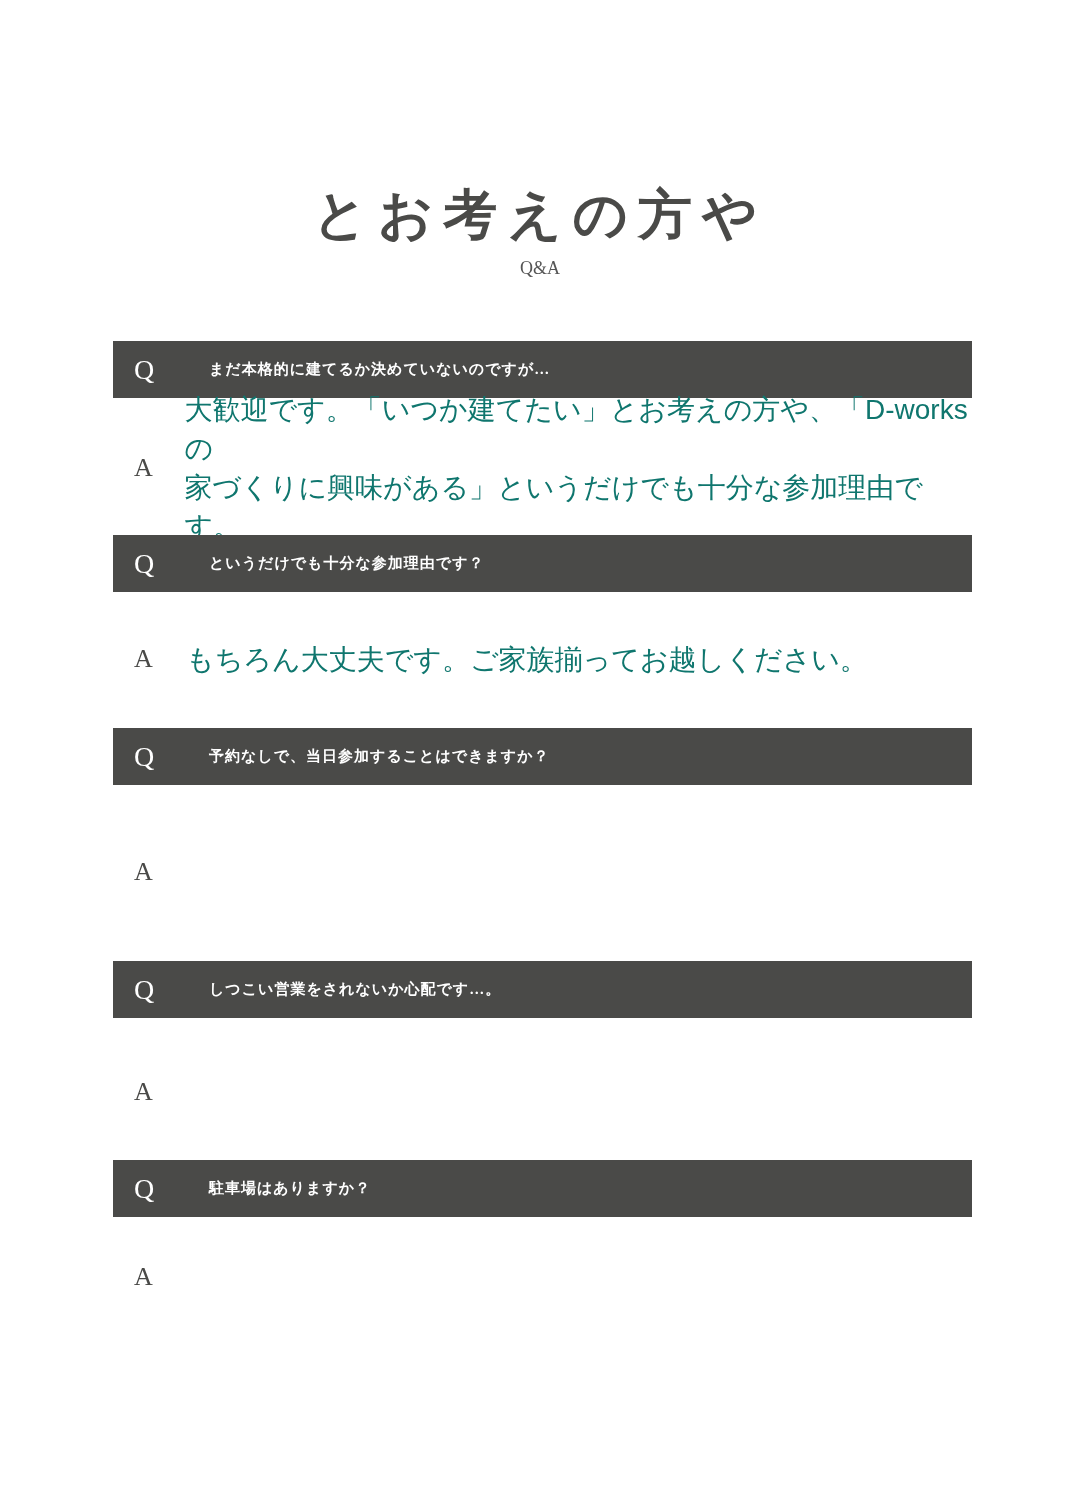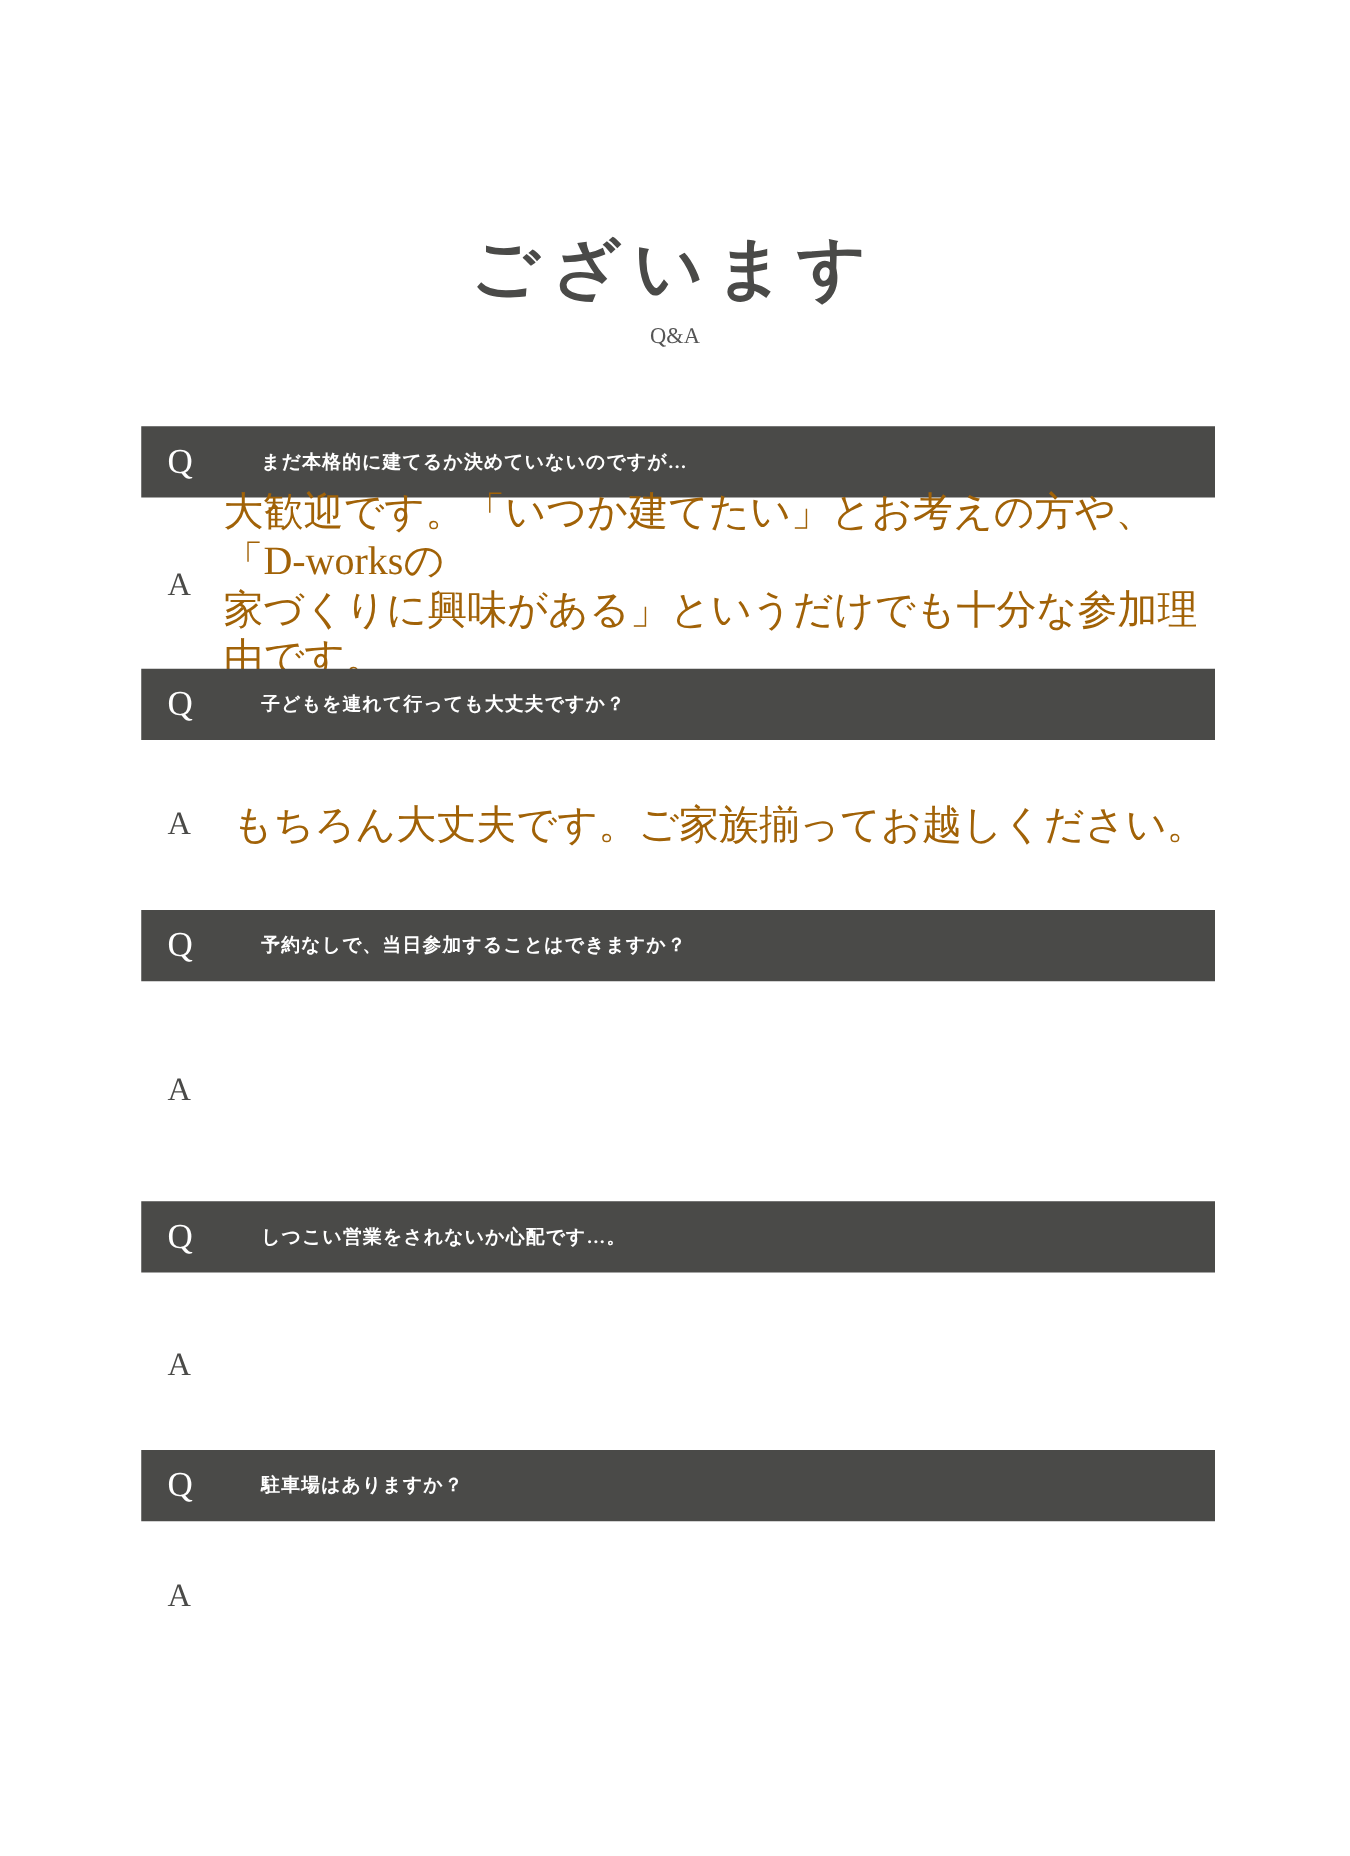--- a/index.html
+++ b/index.html
@@ -10,42 +10,42 @@
     .subtitle { position: absolute; top: 254px; left: 0; width: 1080px; text-align: center;
       font-family: "Liberation Serif", serif; font-size: 18px; color: #555; line-height: 28px; }
     .qbar { position: absolute; left: 113px; width: 859px; height: 57px; background: #4a4a48;
       color: #ffffff; display: flex; align-items: center; }
     .qmark { font-family: "Liberation Serif", serif; font-size: 28px; width: 77px; padding-left: 21px;
       box-sizing: border-box; }
     .qtext { font-family: Liberation Serif, serif; font-size: 15px; font-weight: bold; letter-spacing: 1px; margin-left: 19px; }
     .arow { position: absolute; left: 113px; width: 859px; display: flex; align-items: center; }
     .amark { font-family: "Liberation Serif", serif; font-size: 26px; width: 73px; padding-left: 21px;
       box-sizing: border-box; color: #4a4a48; }
-    .atext { font-family: Liberation Serif, serif; font-size: 32px; line-height: 39px;
-      color: #a16207; white-space: pre-line; }
+    .atext { font-family: Liberation Sans, sans-serif; font-size: 28px; line-height: 39px;
+      color: #0f766e; white-space: pre-line; }
   </style>
 </head>
 <body>
 
-<div class="title">ございます</div>
+<div class="title">とお考えの方や</div>
 <div class="subtitle">Q&amp;A</div>
 
 <div class="qbar" style="top:341px;">
   <span class="qmark">Q</span>
   <span class="qtext">まだ本格的に建てるか決めていないのですが…</span>
 </div>
 <div class="arow" style="top:425px; height:86px;">
   <span class="amark">A</span>
   <span class="atext">大歓迎です。「いつか建てたい」とお考えの方や、「D-worksの
 家づくりに興味がある」というだけでも十分な参加理由です。</span>
 </div>
 
 <div class="qbar" style="top:535px;">
   <span class="qmark">Q</span>
-  <span class="qtext">子どもを連れて行っても大丈夫ですか？</span>
+  <span class="qtext">というだけでも十分な参加理由です？</span>
 </div>
 <div class="arow" style="top:638px; height:42px;">
   <span class="amark">A</span>
   <span class="atext">もちろん大丈夫です。ご家族揃ってお越しください。</span>
 </div>
 
 <div class="qbar" style="top:728px;">
   <span class="qmark">Q</span>
   <span class="qtext">予約なしで、当日参加することはできますか？</span>
 </div>

